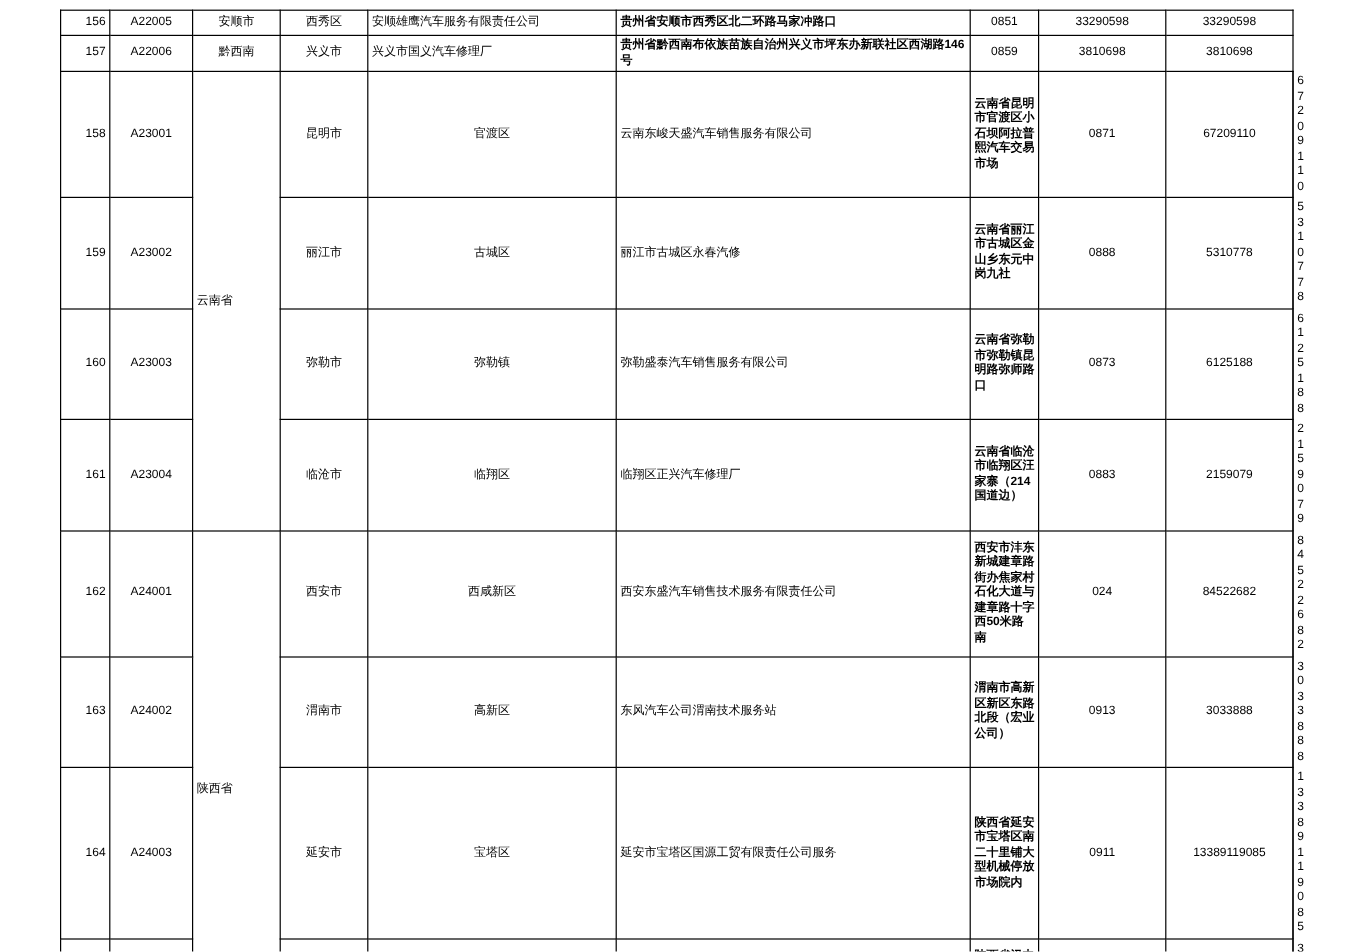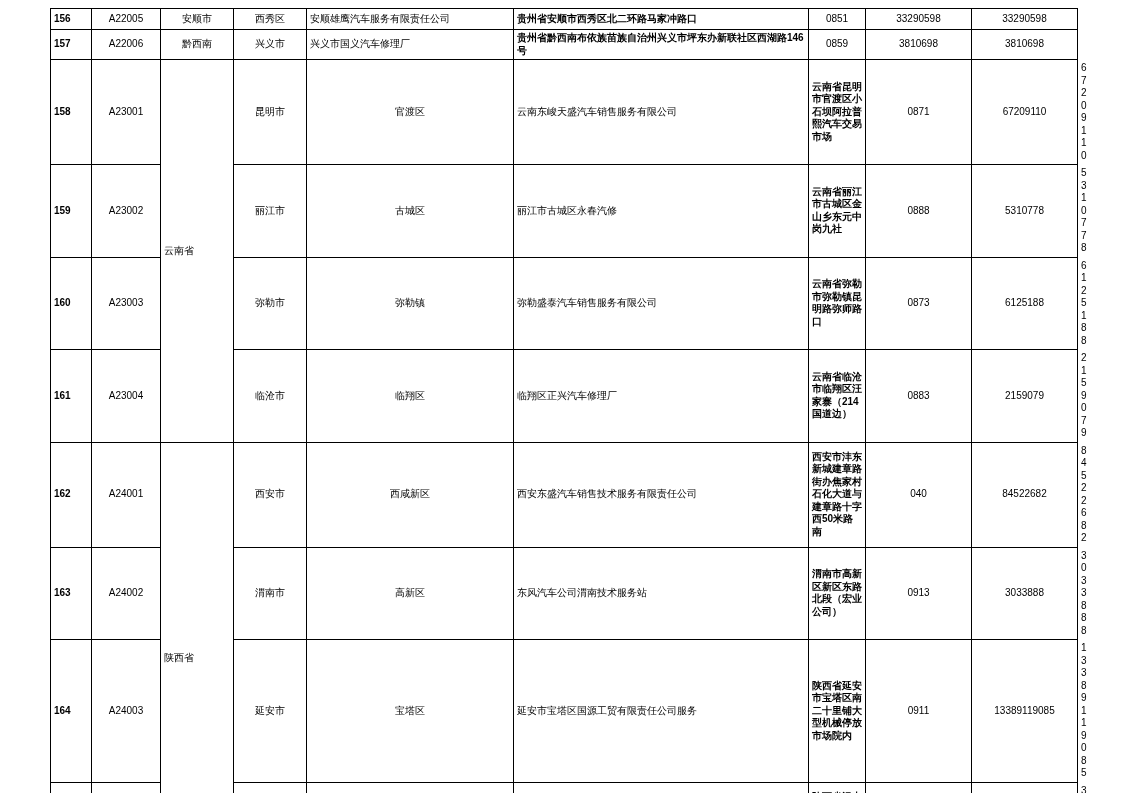--- a/index.html
+++ b/index.html
@@ -28,21 +28,21 @@
     font-size: 10px;
   }
   table.service-table td {
     border: 1px solid #000;
     padding: 2px 3px;
     vertical-align: middle;
     line-height: 1.25;
     word-break: break-all;
     height: 16px;
   }
-  td.c-no      { width: 34px;  text-align: left; font-weight: bold; }
+  td.c-no      { width: 34px;  text-align: right; }
   td.c-code    { width: 62px;  text-align: center; }
   td.c-prov    { width: 58px;  }
   td.c-city    { width: 66px;  text-align: center; margin-left: 36px; }
   td.c-dist    { width: 66px;  text-align: center; margin-top: 25px; }
   td.c-name    { width: 200px; text-align: left; padding-left: 4px; }
   td.c-addr    { width: 288px; text-align: left; padding-left: 4px; font-weight: bold; }
   td.c-area    { width: 50px;  text-align: center; }
   td.c-tel1    { width: 99px;  text-align: center; }
   td.c-tel2    { width: 99px;  text-align: center; }
 
@@ -136,21 +136,21 @@
           <td class="c-tel2">2159079</td>
         </tr>
         <tr>
           <td class="c-no">162</td>
           <td class="c-code">A24001</td>
           <td class="c-prov" rowspan="4">陕西省</td>
           <td class="c-city">西安市</td>
           <td class="c-dist">西咸新区</td>
           <td class="c-name">西安东盛汽车销售技术服务有限责任公司</td>
           <td class="c-addr">西安市沣东新城建章路街办焦家村石化大道与建章路十字西50米路南</td>
-          <td class="c-area">040</td>
+          <td class="c-area">024</td>
           <td class="c-tel1">84522682</td>
           <td class="c-tel2">84522682</td>
         </tr>
         <tr>
           <td class="c-no">163</td>
           <td class="c-code">A24002</td>
           <td class="c-city">渭南市</td>
           <td class="c-dist">高新区</td>
           <td class="c-name">东风汽车公司渭南技术服务站</td>
           <td class="c-addr">渭南市高新区新区东路北段（宏业公司）</td>

